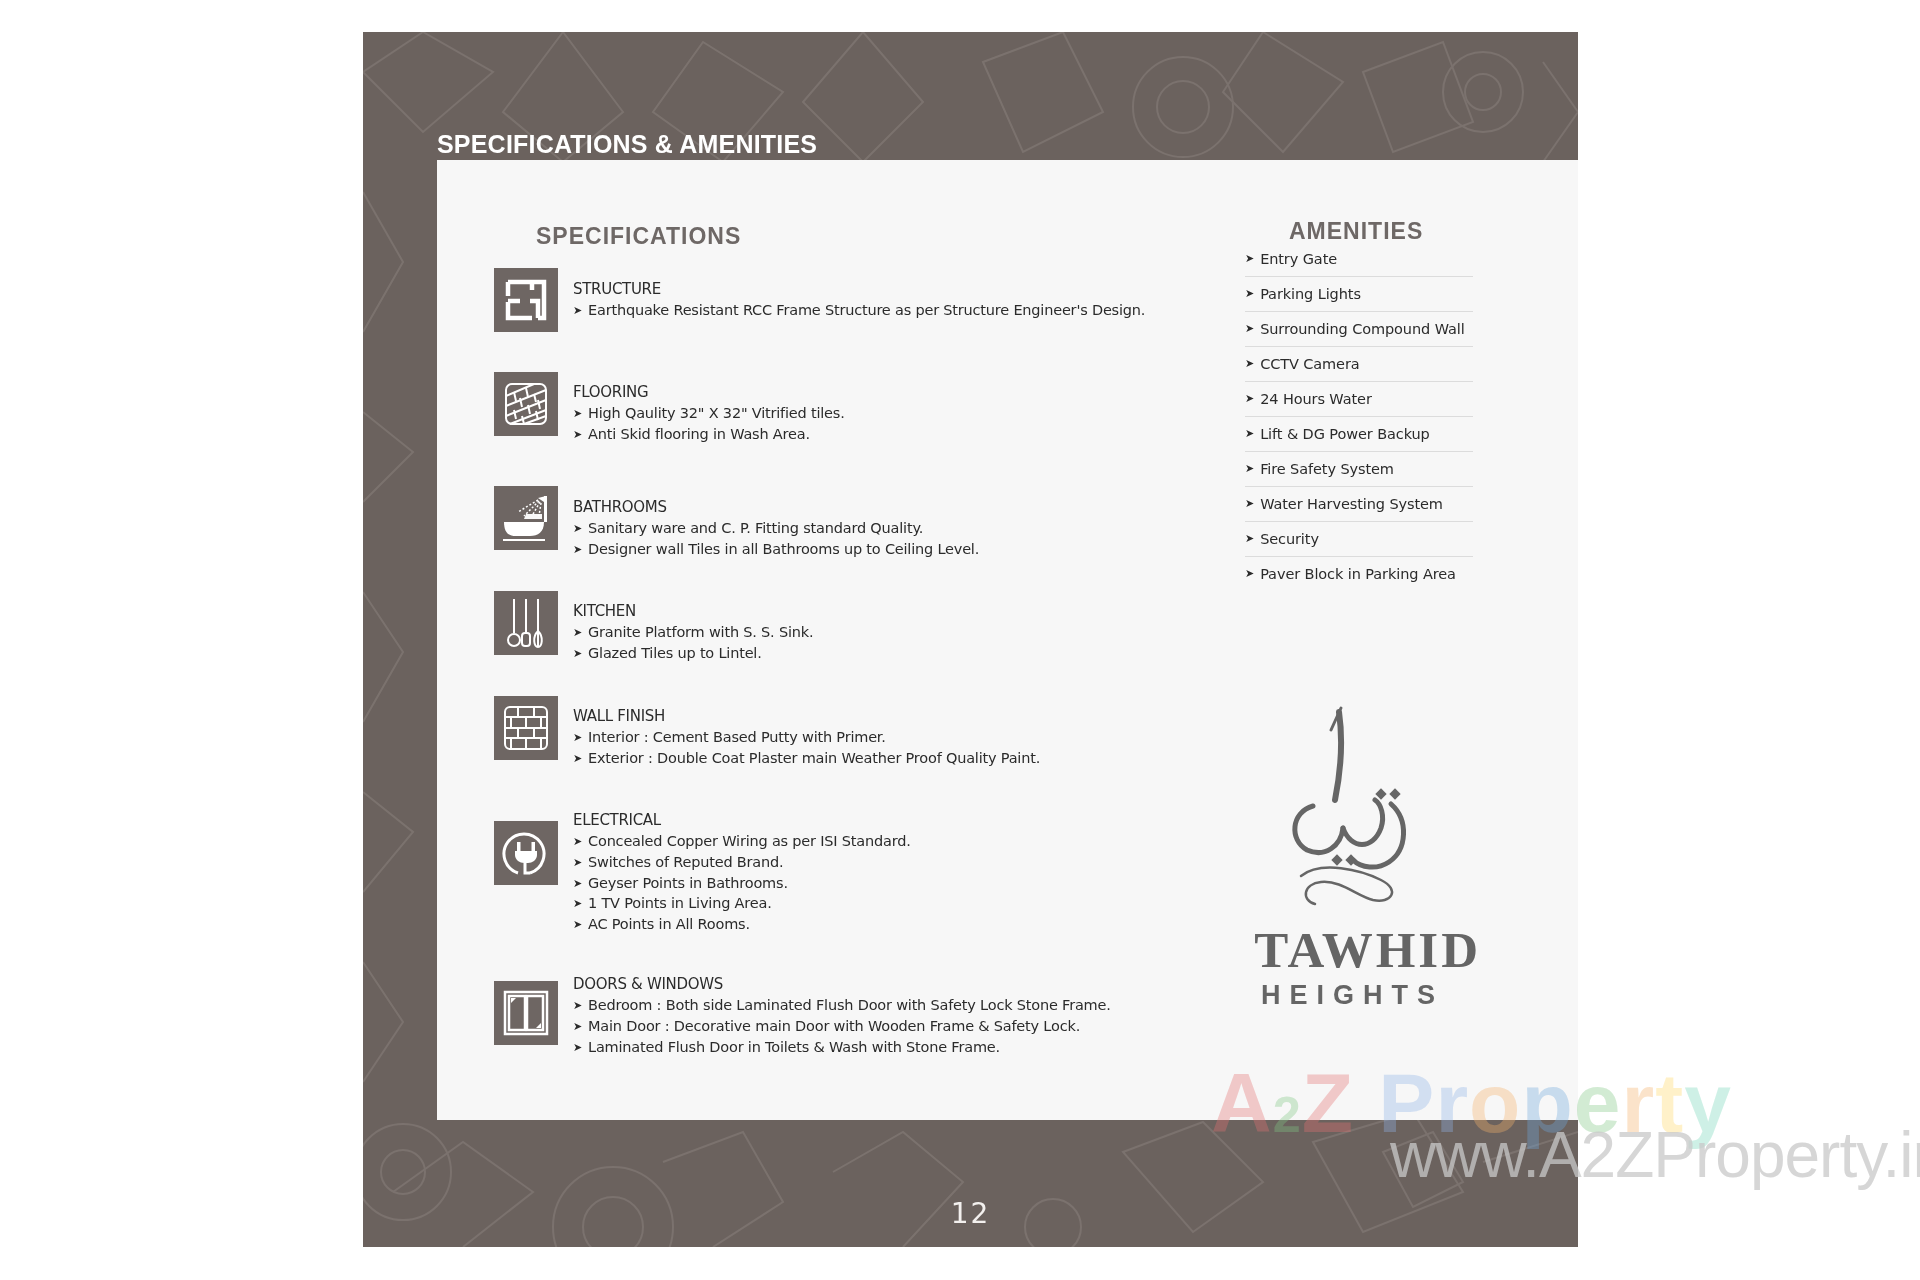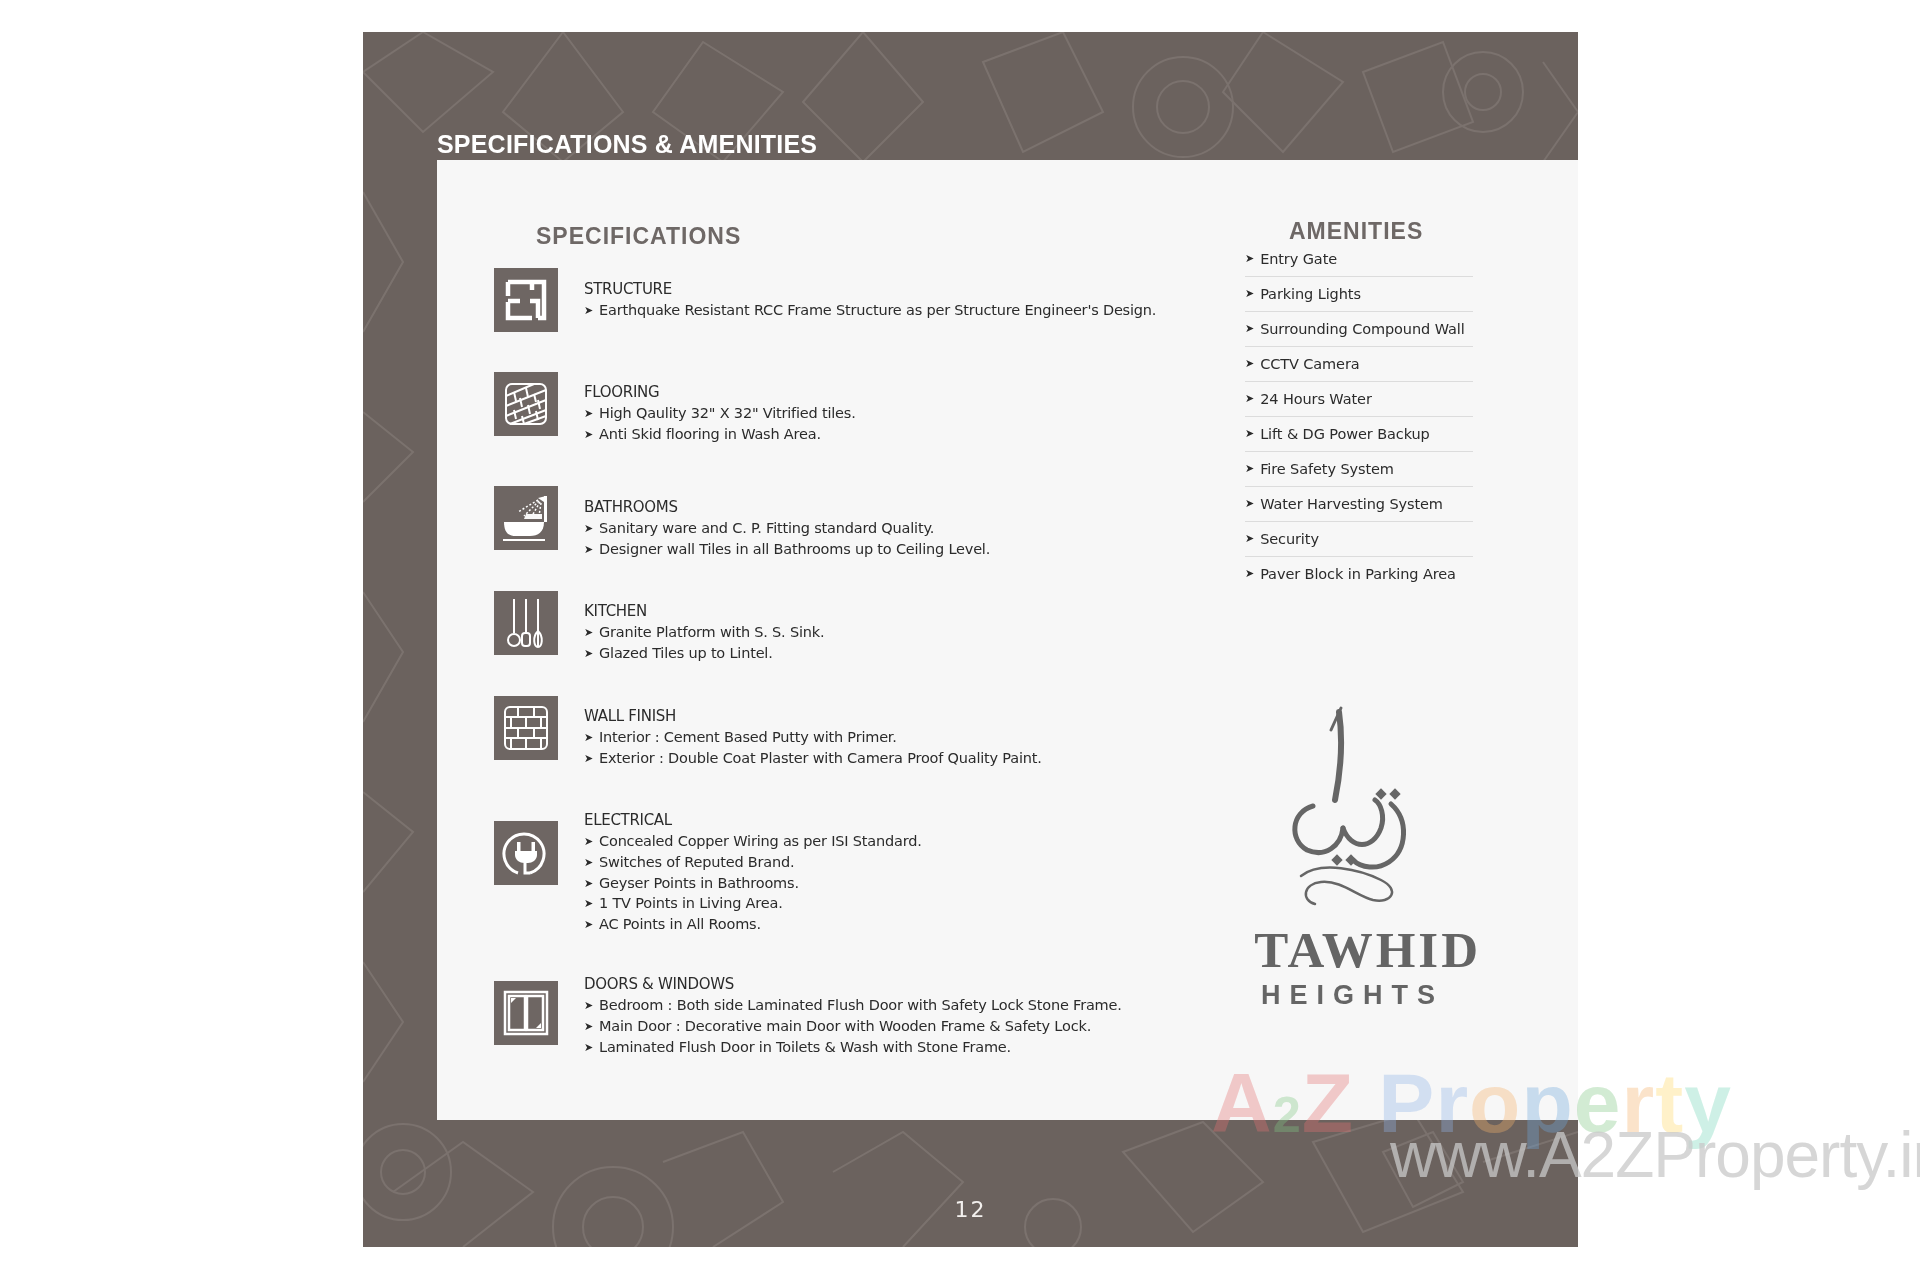--- a/index.html
+++ b/index.html
@@ -13,39 +13,39 @@
     background: #6b625e; overflow: hidden;
   }
   .panel-pattern { position: absolute; left: 0; top: 0; width: 100%; height: 100%; }
   .page-title {
     position: absolute; left: 74px; top: 98px;
     font-family: "Liberation Sans", sans-serif; font-weight: bold;
     font-size: 25px; color: #ffffff; letter-spacing: 0.2px; white-space: nowrap;
   }
   .page-number {
     position: absolute; left: 0; width: 100%; top: 1165px; text-align: center;
-    font-family: "DejaVu Sans", sans-serif; font-size: 22px; color: #f3f0ee; letter-spacing: 2px;
+    font-family: "DejaVu Sans", sans-serif; font-size: 28px; color: #f3f0ee; letter-spacing: 2px;
   }
   .card {
     position: absolute; left: 437px; top: 160px; width: 1141px; height: 960px;
     background: #f7f7f7;
   }
   .section-heading {
     position: absolute; font-family: "Liberation Sans", sans-serif; font-weight: bold;
     color: #6e6866; letter-spacing: 1px; white-space: nowrap; margin-left: 44px;
   }
   .spec-heading { left: 55px; top: 63px; font-size: 23px; }
   .amen-heading { left: 808px; top: 58px; font-size: 23px; }
 
   .spec-item { position: absolute; left: 57px; }
   .spec-icon {
     position: absolute; left: 0; width: 64px; height: 64px; background: #6e6663;
   }
   .spec-icon svg { width: 64px; height: 64px; display: block; }
-  .spec-text { position: absolute; left: 90px; white-space: nowrap; }
+  .spec-text { position: absolute; left: 79px; white-space: nowrap; }
   .spec-title {
     font-family: "DejaVu Sans", sans-serif; font-size: 15px; color: #2b2b2b;
     line-height: 20px; height: 22px; letter-spacing: -0.3px;
   }
   .spec-bullet {
     font-family: "DejaVu Sans", sans-serif; font-size: 14.5px; color: #2b2b2b;
     line-height: 19.8px; letter-spacing: -0.2px;
   }
   .arrow { font-size: 11px; margin-right: 6px; position: relative; top: -1px; }
 
@@ -189,21 +189,21 @@
           <g fill="none" stroke="#fff" stroke-width="2">
             <rect x="11" y="11" width="42" height="42" rx="5"></rect>
             <path d="M11,21 H53 M11,32 H53 M11,42 H53"></path>
             <path d="M24,11 V21 M40,11 V21 M17,21 V32 M32,21 V32 M47,21 V32 M24,32 V42 M40,32 V42 M17,42 V53 M32,42 V53 M47,42 V53"></path>
           </g>
         </svg>
     </div>
     <div class="spec-text" style="top:10px">
       <div class="spec-title">WALL FINISH</div>
       <div class="spec-bullet"><span class="arrow">➤</span><span>Interior : Cement Based Putty with Primer.</span></div>
-      <div class="spec-bullet"><span class="arrow">➤</span><span>Exterior : Double Coat Plaster with Camera Proof Quality Paint.</span></div>
+      <div class="spec-bullet"><span class="arrow">➤</span><span>Exterior : Double Coat Plaster main Weather Proof Quality Paint.</span></div>
     </div>
   </div>
 
   <div class="spec-item" style="top:640px">
     <div class="spec-icon" style="top:21px">
       <svg viewBox="0 0 64 64">
           <g fill="none" stroke="#fff" stroke-width="3">
             <path d="M24,52 A20,20 0 1 1 36,52"></path>
             <path d="M36,52 L31,52 L31,42"></path>
           </g>

